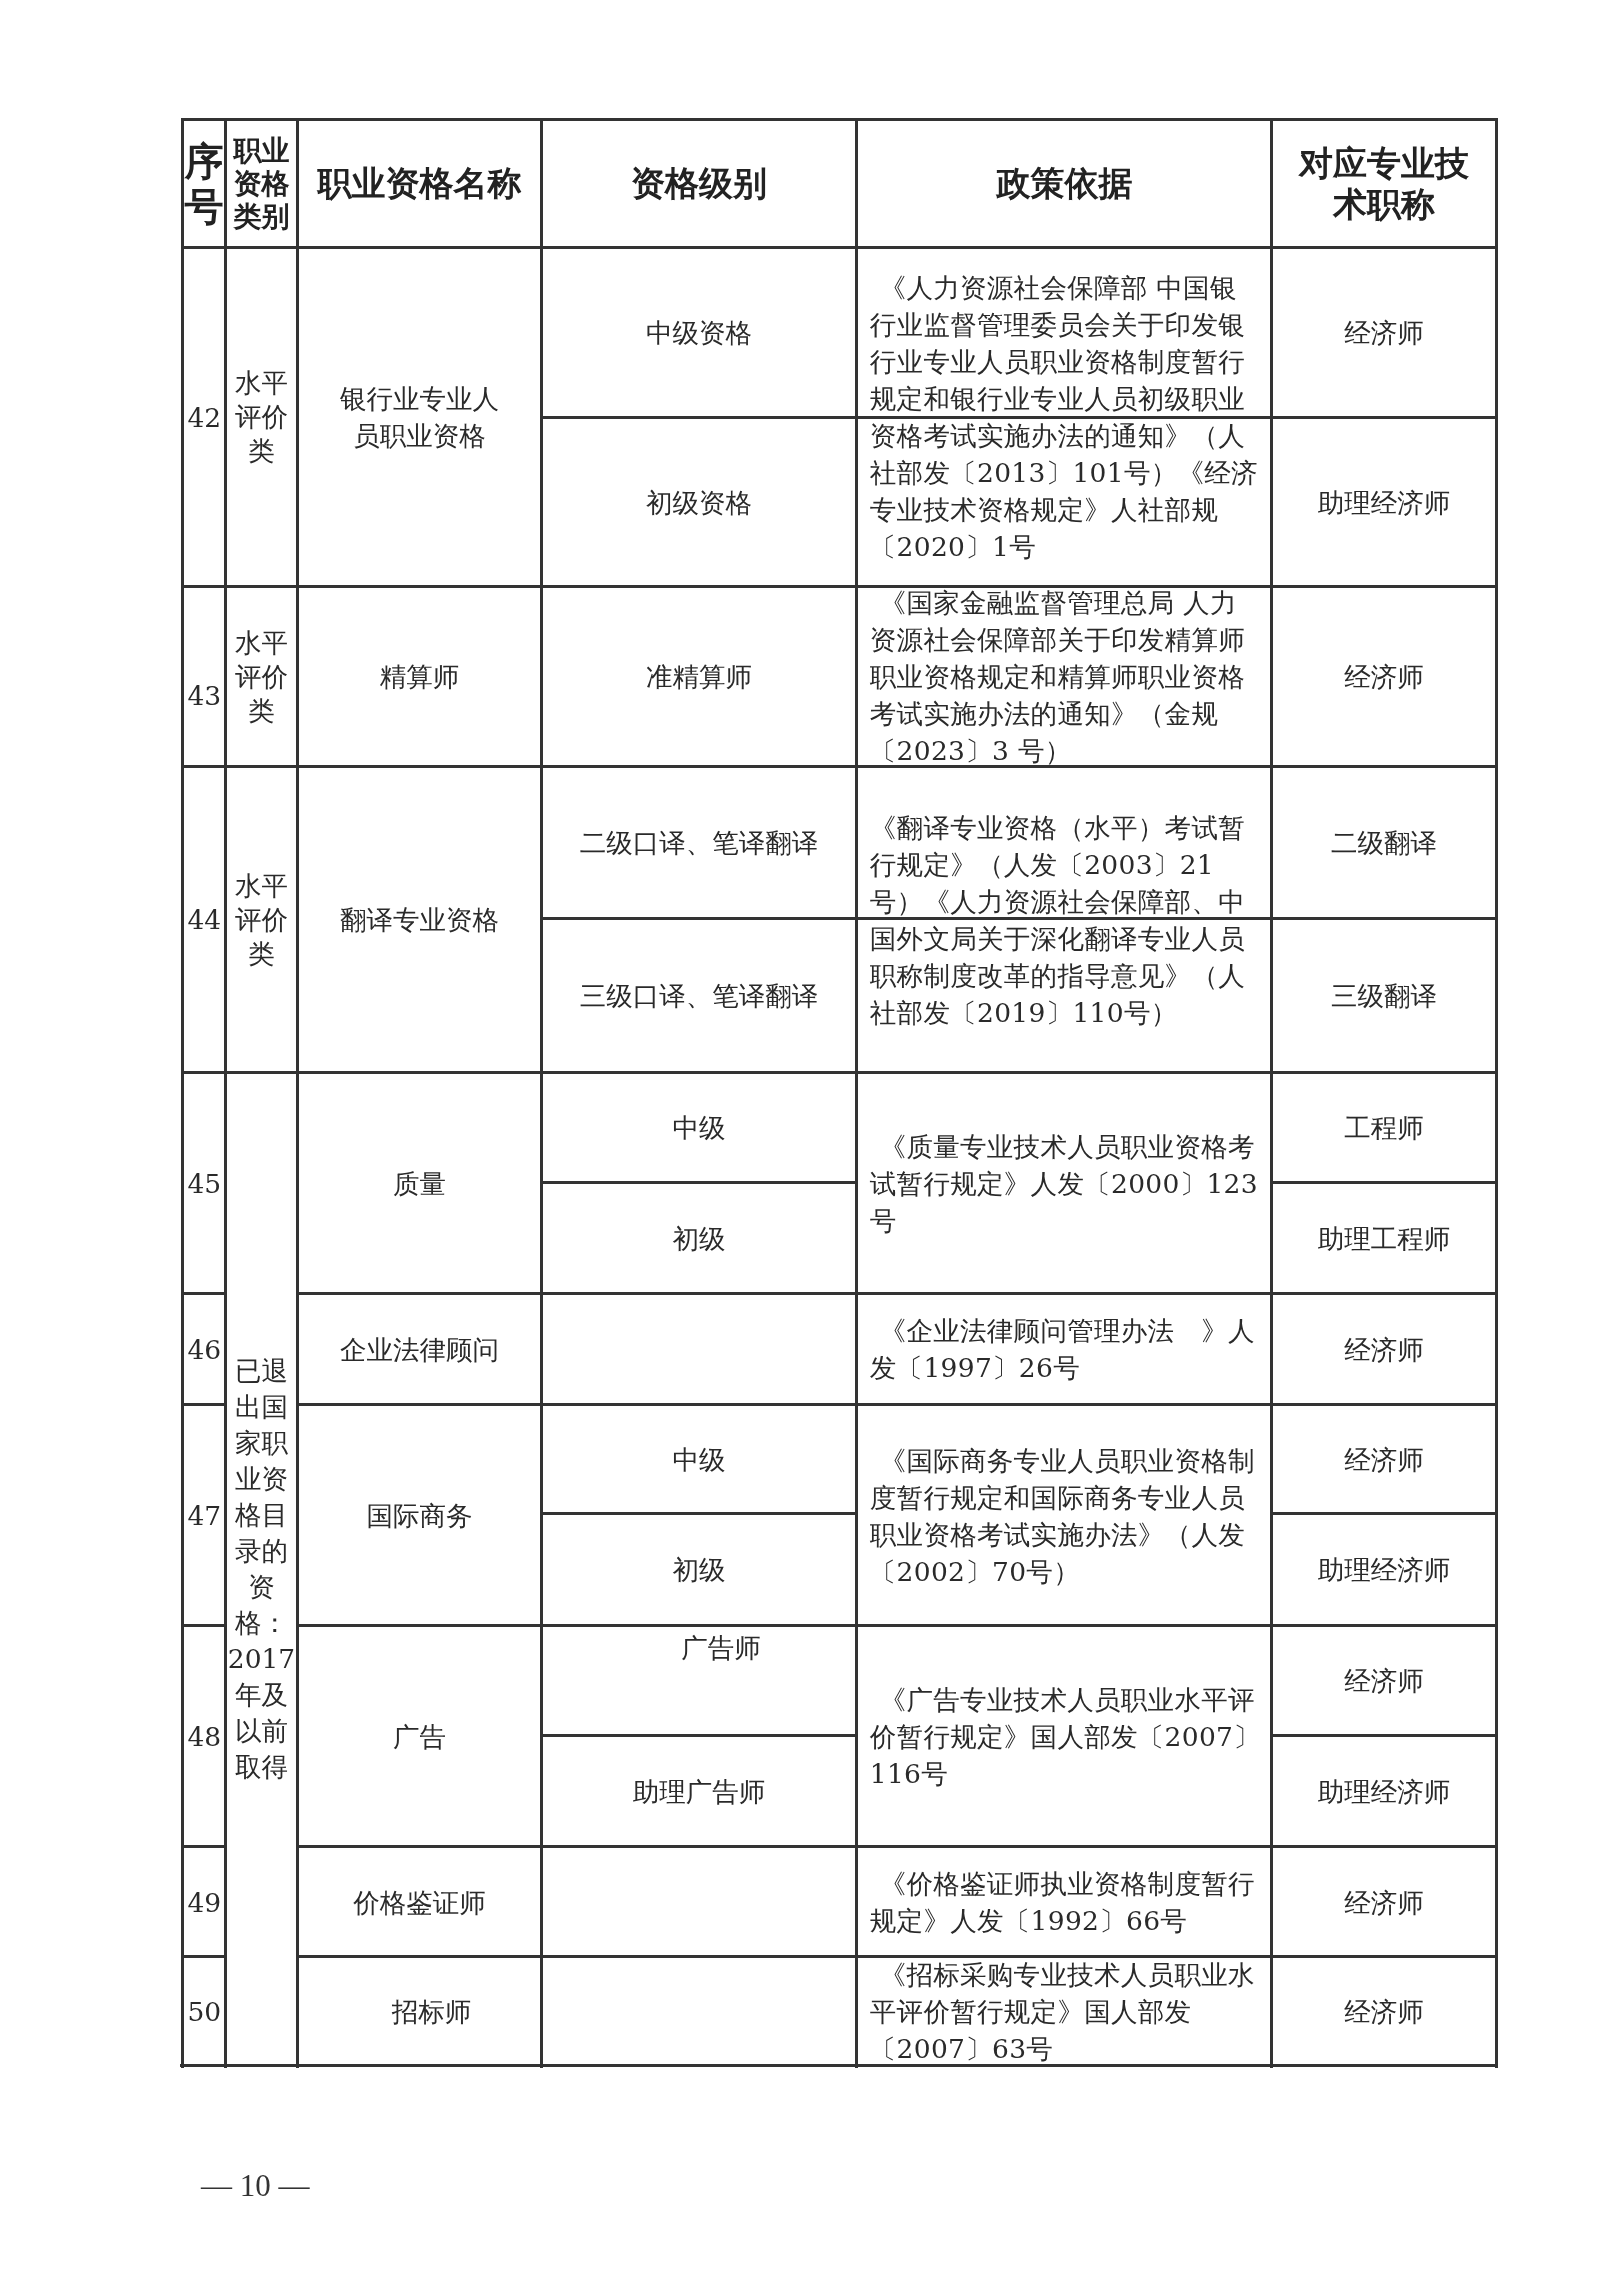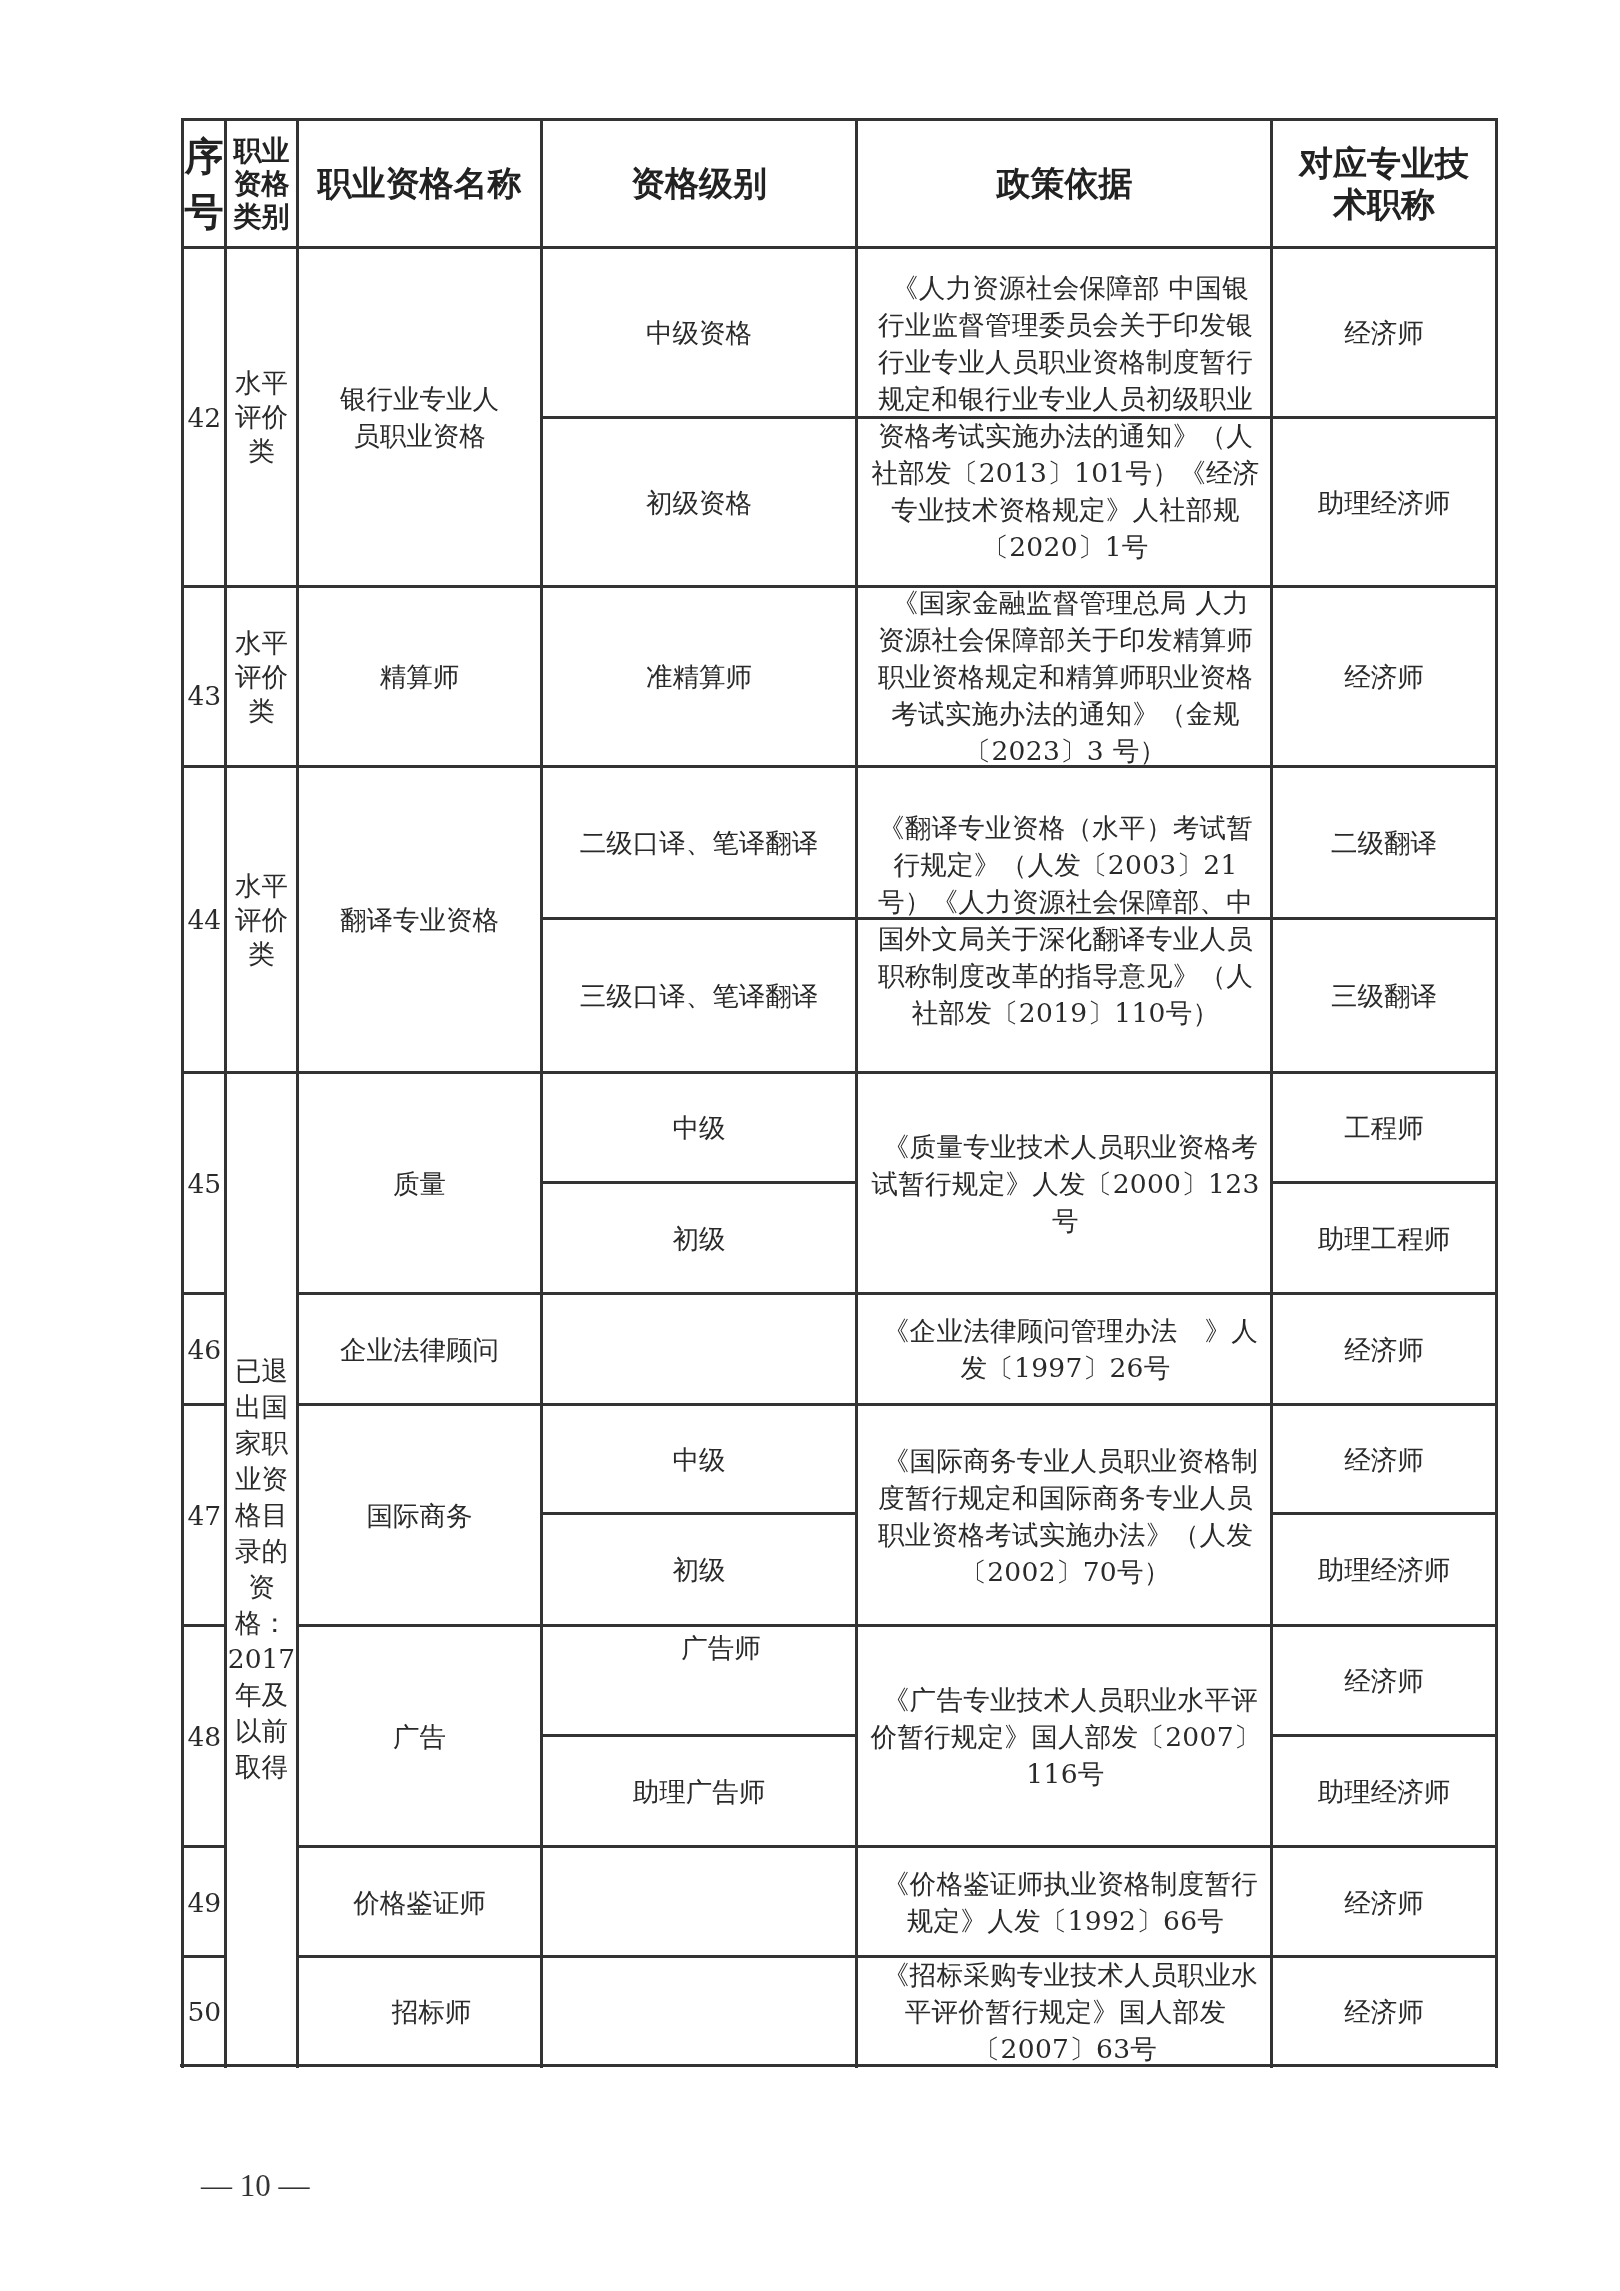--- a/index.html
+++ b/index.html
@@ -12,25 +12,25 @@
   .cell {
     position: absolute; box-sizing: border-box;
     display: flex; align-items: center; justify-content: center;
     text-align: center;
   }
   .hline, .vline { position: absolute; background: #333; }
   .hline { height: 2.9px; }
   .vline { width: 2.9px; }
   .hdr { font-family: "DejaVu Sans", "Liberation Sans", sans-serif; font-weight: bold; color: #222; font-size: 34px; line-height: 41px; }
   .hdr-sm { font-family: "DejaVu Sans", "Liberation Sans", sans-serif; font-weight: bold; color: #222; font-size: 28px; line-height: 33px; }
-  .hdr-big { font-family: "DejaVu Sans", "Liberation Sans", sans-serif; font-weight: bold; color: #222; font-size: 39px; line-height: 55px; }
+  .hdr-big { font-family: "DejaVu Sans", "Liberation Sans", sans-serif; font-weight: bold; color: #222; font-size: 39px; line-height: 45px; }
   .txt { font-size: 26.5px; line-height: 37px; }
   .num { font-size: 26.5px; justify-content: flex-end; padding-right: 2.9px; }
   .cat { font-size: 26.5px; line-height: 34px; padding: 0 3.9px; }
-  .policy { font-size: 26.5px; line-height: 37px; text-align: center; justify-content: flex-start; padding: 0 9.8px 0 11.8px; letter-spacing: 0.3px; }
+  .policy { font-size: 26.5px; line-height: 37px; text-align: left; justify-content: flex-start; padding: 0 9.8px 0 11.8px; letter-spacing: 0.3px; }
   .page-num { position: absolute; left: 201px; top: 2168px; font-size: 31px; font-family: "Liberation Serif", serif; color: #333; }
 </style>
 </head>
 <body>
 
 <div class="hline" style="left:182px; width:1315px; top:118px;"></div>
 <div class="hline" style="left:182px; width:1315px; top:246px;"></div>
 
 <div class="hline" style="left:541px; width:957px; top:416px;"></div>
 <div class="hline" style="left:182px; width:1315px; top:585px;"></div>

